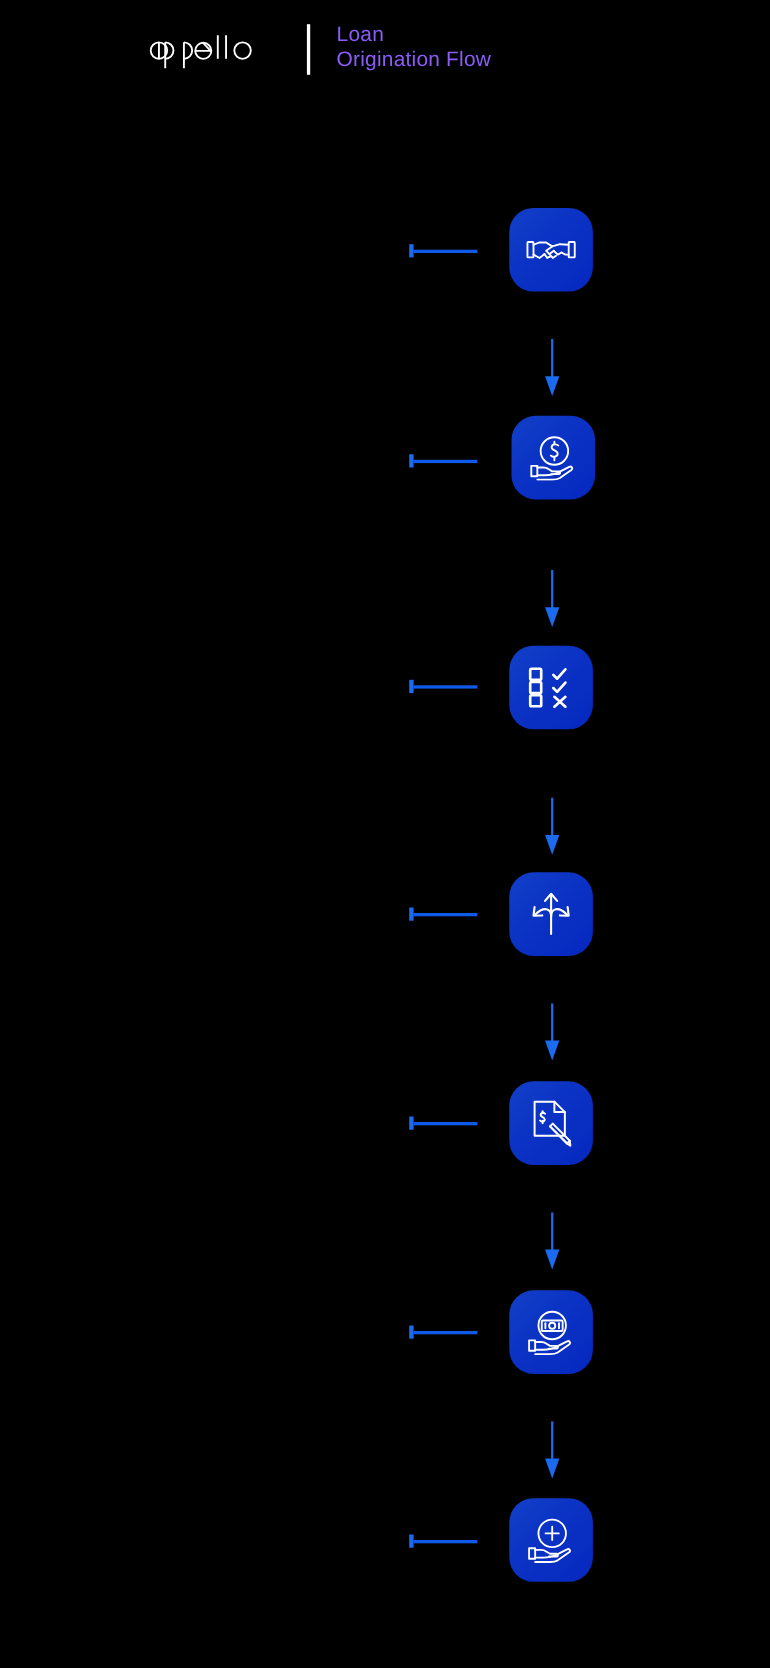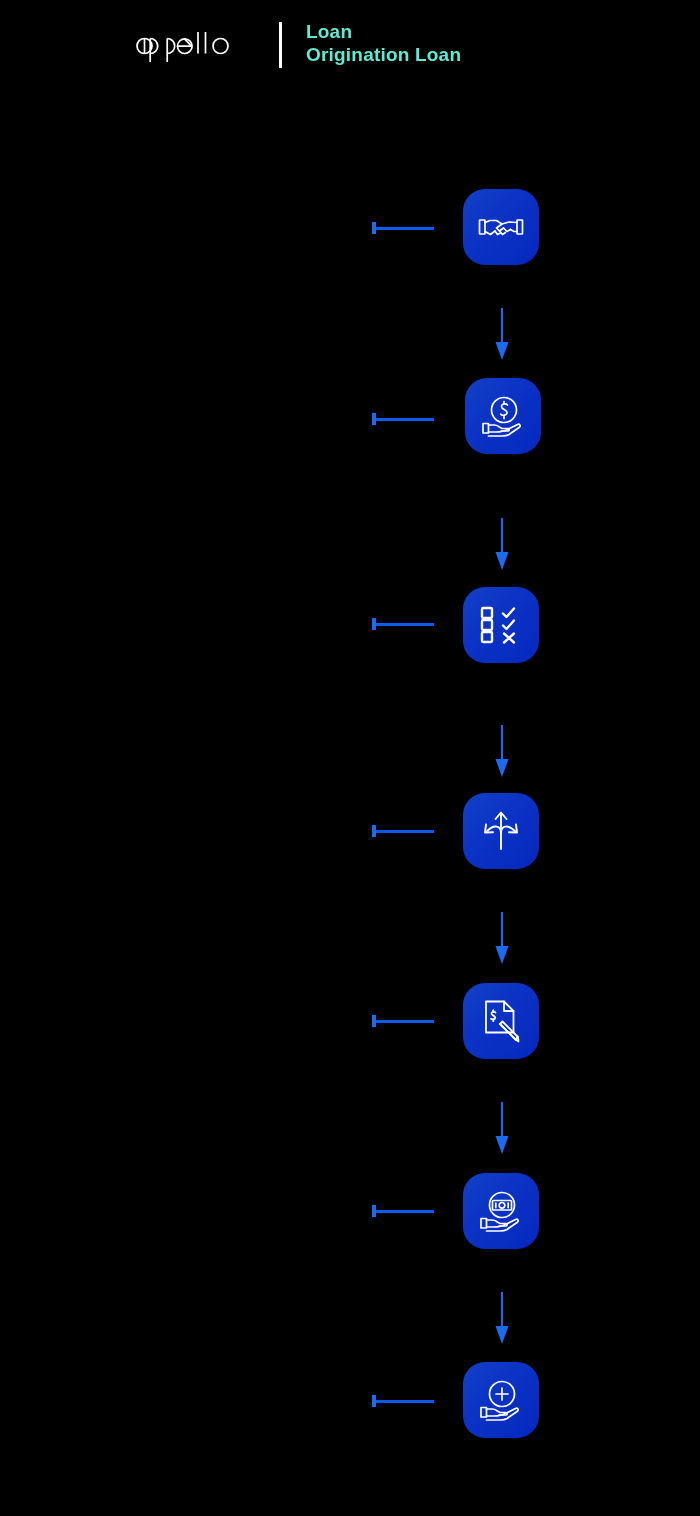--- a/index.html
+++ b/index.html
@@ -23,22 +23,22 @@
   }
   .brand-logo svg { display:block; width:132px; height:38px; }
 
   .brand-divider {
     position:absolute; left:279px; top:22px;
     width:3px; height:46px; background:#ffffff;
   }
 
   .title-block {
     position:absolute; left:306px; top:20px;
-    color:#5eead4;
-    font-size:19px; font-weight:bold; line-height:23px;
+    color:#8b5cf6;
+    font-size:19px; font-weight:normal; line-height:23px;
     letter-spacing:0.2px;
   }
   .title-line { display:block; white-space:nowrap; }
 
   
   .flow { position:absolute; left:0; top:0; width:700px; height:1516px; }
 
   .icon-box {
     position:absolute;
     width:76px; height:76px;
@@ -90,21 +90,21 @@
         <path d="M79.5 6 L79.5 27.5"></path>
 
         <path d="M94.5 12.5 A7.5 7.5 0 1 0 94.5 27.5 A7.5 7.5 0 1 0 94.5 12.5 Z"></path>
       </svg>
     </div>
 
     <div class="brand-divider"></div>
 
     <div class="title-block">
       <span class="title-line">Loan</span>
-      <span class="title-line">Origination Loan</span>
+      <span class="title-line">Origination Flow</span>
     </div>
   </div>
 
   <div class="flow">
 
     <div class="connector" style="left:372px; top:222px; width:62px;">
       <span class="tick"></span>
       <span class="rule"></span>
     </div>
     <div class="icon-box" style="left:463px; top:189px;">

